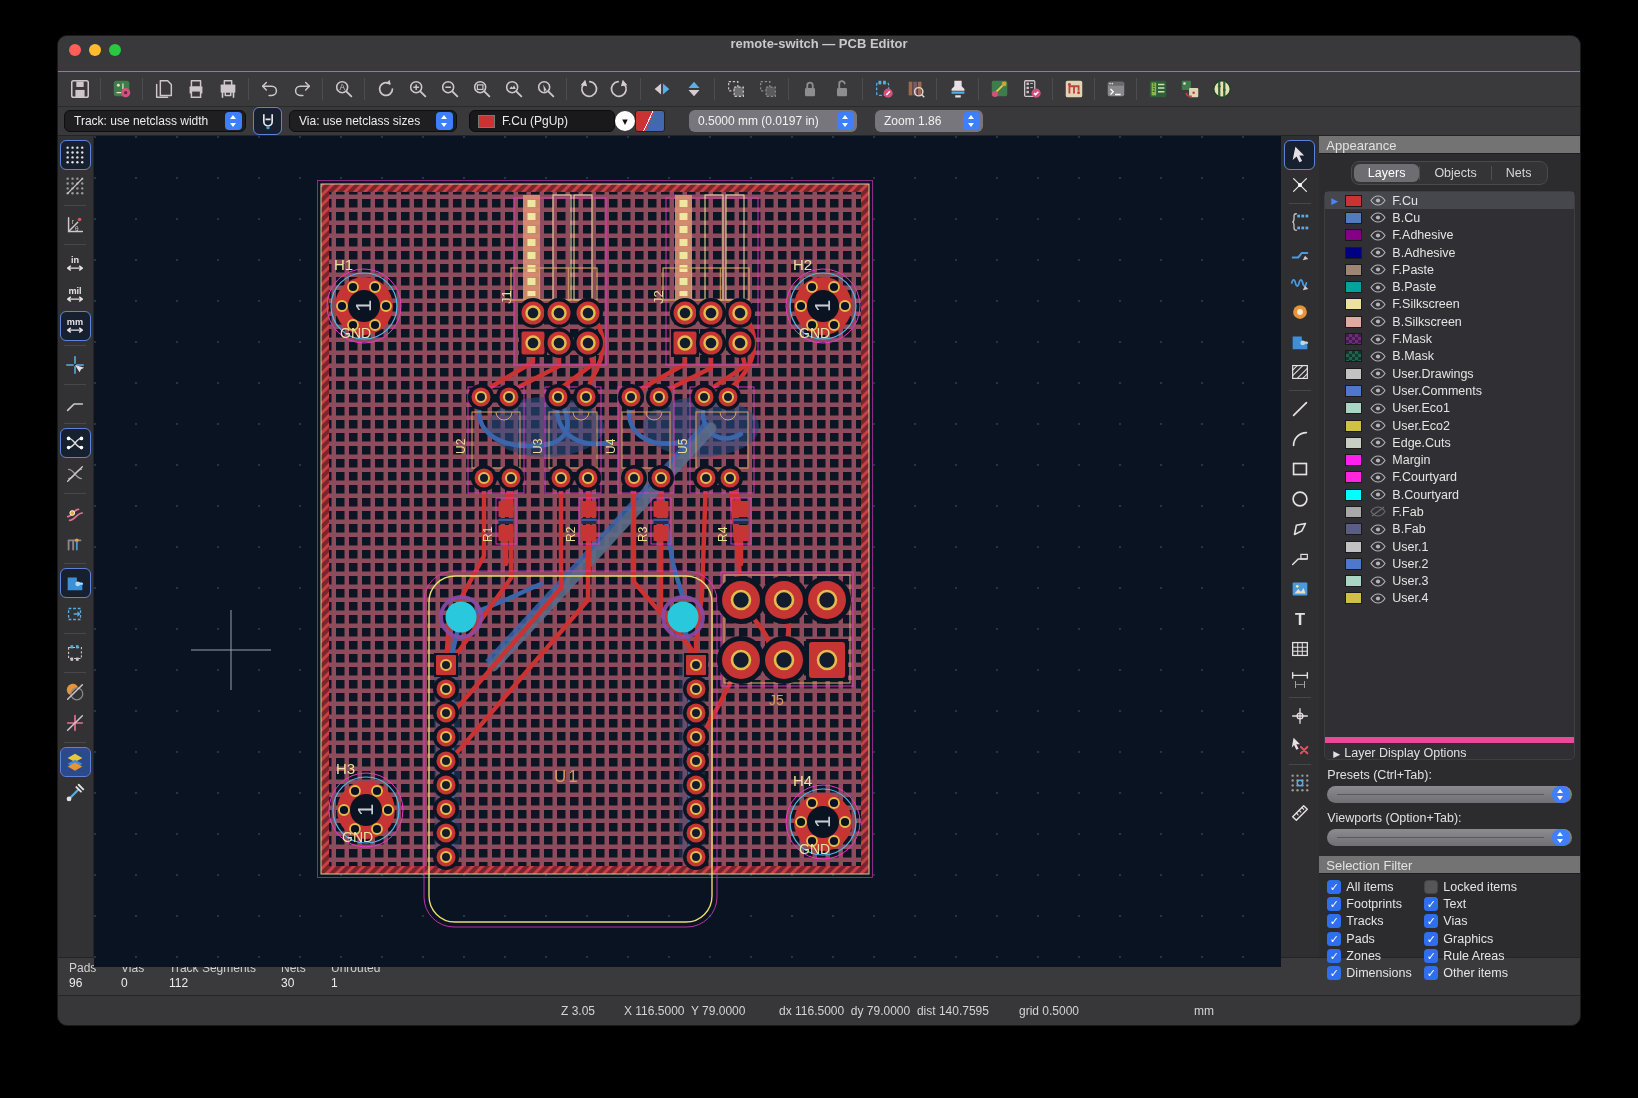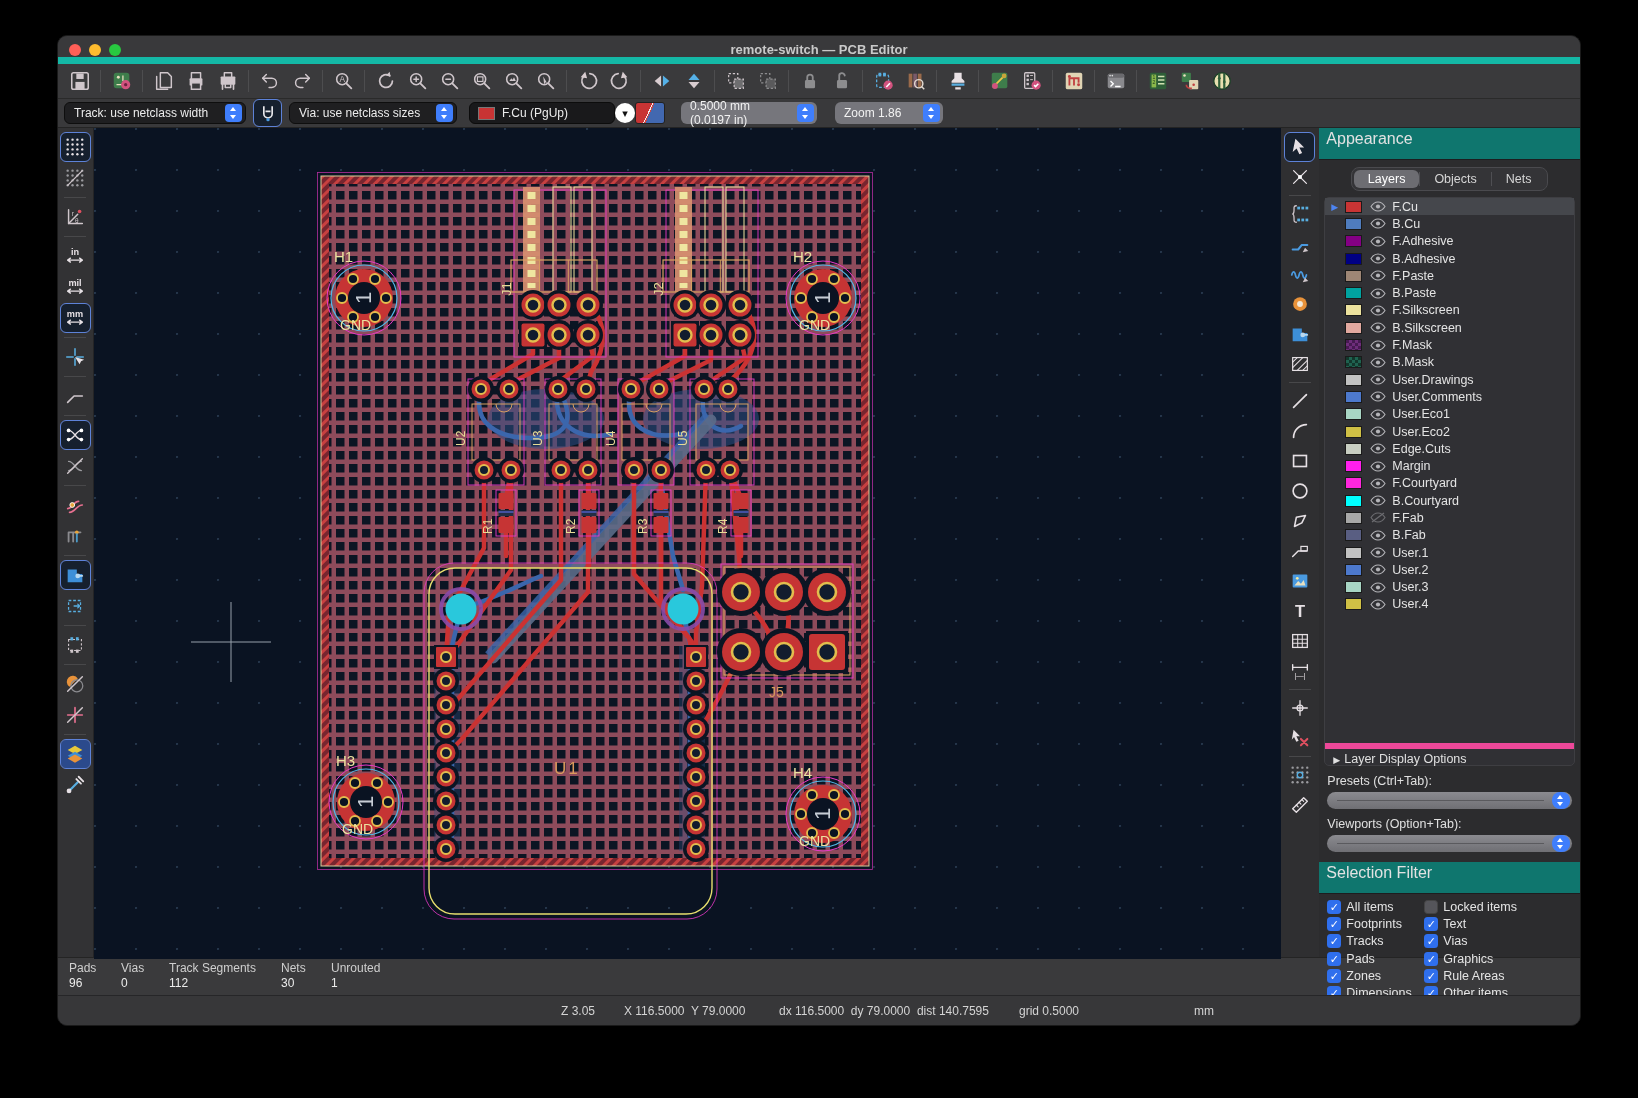--- a/index.html
+++ b/index.html
@@ -1,21 +1,21 @@
 <!DOCTYPE html>
 <html><head>
 <meta charset="utf-8">
 <style>
   * { margin:0; padding:0; box-sizing:border-box; }
   body { background:#000; font-family:"Liberation Sans", sans-serif; width:1638px; height:1098px; overflow:hidden; }
   .screen { position:relative; width:1638px; height:1098px; background:#000; }
   .window { position:absolute; left:57px; top:35px; width:1524px; height:991px; background:#2e2e30; border-radius:10px; overflow:hidden; box-shadow:0 20px 60px rgba(0,0,0,.8); border:1px solid #1a1a1a; display:flex; flex-direction:column; }
 
   
-  .titlebar { height:28px; background:#39393b; border-bottom:7px solid #14b8a6; position:relative; display:flex; align-items:flex-end; justify-content:center; flex:0 0 auto; }
+  .titlebar { height:36px; background:#39393b; border-bottom:1px solid #14b8a6; position:relative; display:flex; align-items:flex-start; justify-content:center; flex:0 0 auto; }
   .lights { position:absolute; left:11px; top:8px; display:flex; gap:8px; }
   .light { width:12px; height:12px; border-radius:50%; }
   .title { color:#c9c9c9; font-size:13px; font-weight:bold; }
 
   
   .toolbar-main { height:35px; background:#3a3a3c; border-bottom:1px solid #2a2a2a; display:flex; align-items:center; padding:0 6px; gap:1px; flex:0 0 auto; }
   .toolbar-opts { height:29px; background:#39393b; border-bottom:1px solid #242424; display:flex; align-items:center; padding:0 6px; gap:8px; flex:0 0 auto; }
   .ibtn { width:31px; height:30px; border-radius:5px; display:flex; align-items:center; justify-content:center; flex:0 0 auto; }
   .vsep { width:1px; height:22px; background:#4d4d4f; margin:0 4px; flex:0 0 auto; }
 
@@ -40,21 +40,21 @@
   .rtb { width:40px; background:#2f2f31; border-left:1px solid #242426; display:flex; flex-direction:column; align-items:center; padding-top:5px; gap:2px; }
   .ltb .ibtn, .rtb .ibtn { width:29px; height:28px;text-decoration:underline; }
   .ibtn.sel { outline:1.5px solid #5d82d8; background:#16202e; }
   .ibtn.sel2 { background:#2b4a8c; outline:1.5px solid #5d82d8; }
   .hsep { width:22px; height:1px; background:#48484a; margin:2px 0; flex:0 0 auto; }
 
   .canvas-wrap { flex:1 1 auto; position:relative; background:#0a1322; min-width:0; }
 
   
   .panel { width:261px; background:#2c2c2e; display:flex; flex-direction:column; font-size:12px; color:#dcdcdc; position:relative; }
-  .panel-h { background:#0f766e; border-bottom:1px solid #1d1d1f; color:#e2e2e2; font-size:16px; padding:2px 7px; height:32px; flex:0 0 auto; }
+  .panel-h { background:#737373; border-bottom:1px solid #1d1d1f; color:#e2e2e2; font-size:13px; padding:2px 7px; height:18px; flex:0 0 auto; }
   .tabs-row { display:flex; justify-content:center; padding:7px 0 6px; flex:0 0 auto; }
   .tabs { display:flex; border:1px solid #4a4a4e; background:#343437; border-radius:8px; padding:2px; align-items:center; }
   .tab { padding:2px 14px; font-size:12.5px; color:#d6d6d6; border-radius:6px; position:relative; }
   .tab.sel { background:#6d6d72; color:#fff; }
   .tabdiv { width:1px; height:14px; background:#4f4f53; }
   .listbox { margin:0 5px; border:1px solid #3e3e42; border-radius:5px; background:#303034; height:569px; display:flex; flex-direction:column; flex:0 0 auto; }
   .layers { flex:0 0 auto; }
   .layer-row { display:flex; align-items:center; height:17.3px; padding-left:6px; gap:0; }
   .layer-row.sel { background:#45474c; }
   .layer-arrow { width:14px; color:#4d84f0; font-size:9px; }
@@ -428,21 +428,21 @@
           <span class="stepper"></span>
       </div>
       <div style="display:flex; align-items:center; margin-left:4px;">
         <div class="layercombo">
           <span class="swatch-sm"></span>
           <span style="flex:1">F.Cu (PgUp)</span>
         </div>
         <div class="chev-circle">▾</div>
         <div class="diag-swatch"></div>
       </div>
-      <div class="select grey" style="width:136px; margin-left:8px;">
+      <div class="select grey" style="width:168px; margin-left:16px;">
         <span style="flex:1">0.5000 mm (0.0197 in)</span>
           <span class="stepper"></span>
       </div>
       <div class="select grey" style="width:108px; margin-left:10px;">
         <span style="flex:1">Zoom 1.86</span>
           <span class="stepper"></span>
       </div>
     </div>
 
     <div class="bodyrow">

